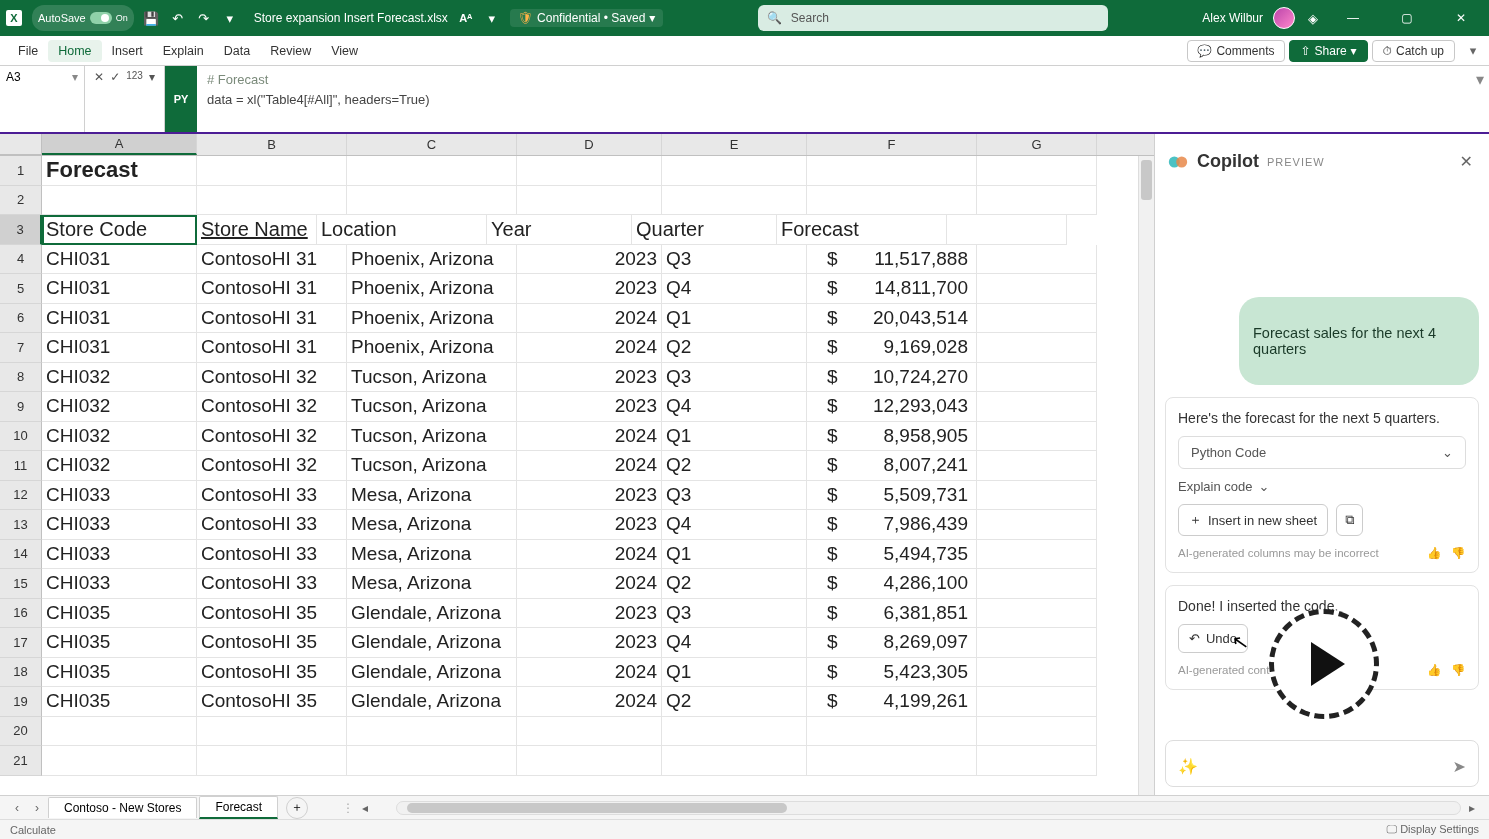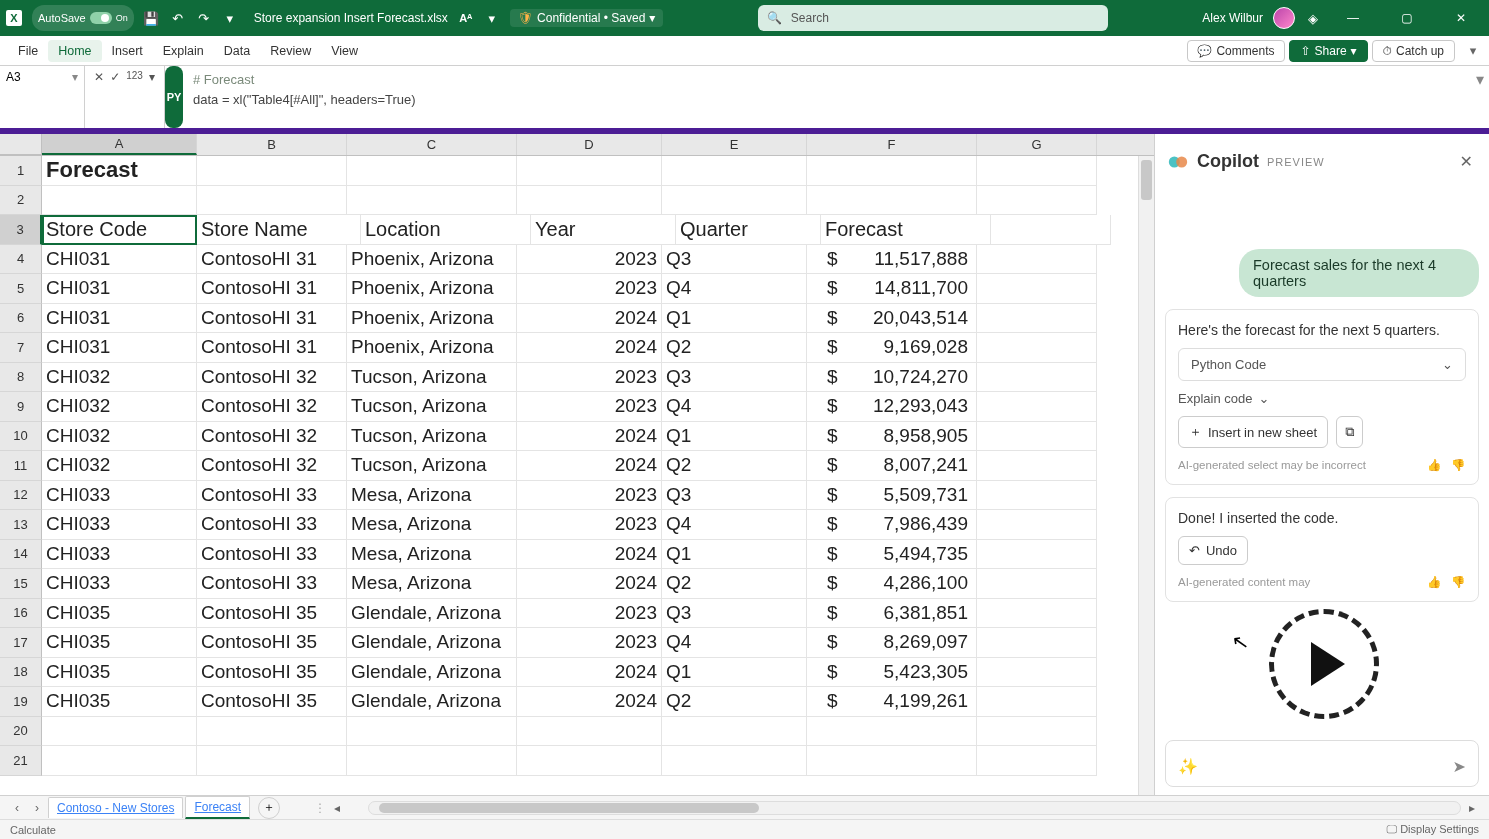--- a/index.html
+++ b/index.html
@@ -22,24 +22,24 @@
 
 
 .ribbon { height: 30px; background: #fff; border-bottom: 1px solid #d0d0d0; display:flex; align-items:center; padding: 0 8px; gap: 4px;}
 .ribbon-tab { padding: 4px 10px; font-size: 12.5px; color: #333; cursor:pointer; border-radius:4px;}
 .ribbon-tab.active { background: #e8f3ec; color: #0f6b3a; }
 .ribbon-spacer { flex:1; }
 .ribbon-btn { display:flex; align-items:center; gap:4px; padding:3px 10px; font-size:12px; border:1px solid #c8c8c8; border-radius:4px; background:#fff; cursor:pointer; color:#333;}
 .ribbon-btn.share { background:#0f6b3a; color:#fff; border-color:#0f6b3a;}
 
 
-.formula-row { height: 68px; display:flex; border-bottom:6px solid #4c1d95; background:#fff;}
+.formula-row { height: 68px; display:flex; border-bottom:2px solid #4c1d95; background:#fff;}
 .name-box { width: 85px; border-right:1px solid #d0d0d0; display:flex; align-items:flex-start; padding:4px 6px; font-size:12px; justify-content:space-between;}
 .fbox-icons { width: 80px; border-right:1px solid #d0d0d0; display:flex; align-items:flex-start; padding:4px; gap:6px; font-size:12px; color:#555; justify-content:center;}
-.py-badge { width:18px; align-self:stretch; background:#0f6b3a; color:#fff; display:flex; align-items:center; justify-content:center; font-size:11px; font-weight:bold;border-radius:8px;}
+.py-badge { width:32px; align-self:stretch; background:#0f6b3a; color:#fff; display:flex; align-items:center; justify-content:center; font-size:11px; font-weight:bold;}
 .code-area { flex:1; padding:4px 10px; font-family: Consolas, monospace; font-size:13px; color:#444; line-height:1.5; white-space:pre; overflow:hidden;}
 .code-area .cm { color:#7a8a7a; }
 
 
 .main { display:flex; height: calc(839px - 36px - 30px - 68px - 24px - 20px); }
 .grid-wrap { flex:1; position:relative; overflow:hidden; display:flex; flex-direction:column;}
 .grid-scroll { flex:1; overflow:hidden; position:relative; }
 
 
 .col-headers { display:flex; height:22px; background:#e8e8e8; border-bottom:1px solid #c0c0c0; }
@@ -56,38 +56,38 @@
 .cell.hdr { font-size:20px;}
 .cell.active { outline:2px solid #0f6b3a; outline-offset:-2px; background:#fff;}
 .cell.num { justify-content:flex-end; }
 .cell.cur { justify-content:space-between; padding-left:20px; padding-right:8px;}
 .vscroll { position:absolute; right:0; top:22px; bottom:0; width:16px; background:#f1f1f1; border-left:1px solid #ddd;}
 .vscroll-thumb{ position:absolute; left:2px; right:2px; top:4px; height:40px; background:#c8c8c8; border-radius:3px;}
 
 
 .sheet-tabs { height:24px; background:#f5f5f5; border-top:1px solid #d0d0d0; display:flex; align-items:center; padding:0 8px; gap:2px; font-size:12px;}
 .st-nav { width:18px; height:18px; display:flex; align-items:center; justify-content:center; color:#666; cursor:pointer;}
-.st-tab { padding:3px 8px; background:#fff; border:1px solid #d0d0d0; border-bottom:none; cursor:pointer; color:#3b82f6; border-radius:2px 2px 0 0;text-decoration:underline;}
+.st-tab { padding:3px 15px; background:#fff; border:1px solid #d0d0d0; border-bottom:none; cursor:pointer; color:#000000; border-radius:2px 2px 0 0;}
 .st-tab.active { background:#fff; border-bottom:2px solid #0f6b3a; font-weight:500;}
 .st-add { width:22px; height:22px; border:1px solid #d0d0d0; border-radius:11px; display:flex; align-items:center; justify-content:center; cursor:pointer; margin-left:6px;}
 .hscroll-track { flex:1; height:14px; background:#f1f1f1; margin-left:20px; border:1px solid #ddd; border-radius:7px; position:relative;}
 .hscroll-thumb { position:absolute; left:10px; top:1px; bottom:1px; width:380px; background:#c8c8c8; border-radius:6px;}
 
 
 .statusbar { height:20px; background:#f5f5f5; border-top:1px solid #ddd; display:flex; align-items:center; font-size:11px; color:#666; padding:0 10px; justify-content:space-between;}
 
 
 .copilot { width: 335px; border-left:1px solid #d0d0d0; display:flex; flex-direction:column; background:#fff; padding: 10px 10px 8px 10px; position:relative;}
 .cp-header { display:flex; align-items:center; gap:8px; padding:4px 2px 18px 2px;}
 .cp-logo { width:22px; height:22px;}
 .cp-title { font-size:18px; font-weight:600; color:#333;}
 .cp-prev { font-size:11px; color:#888; letter-spacing:1px;}
 .cp-close { margin-left:auto; font-size:16px; color:#666; cursor:pointer; padding:4px;}
 .cp-body { flex:1; overflow:hidden; display:flex; flex-direction:column; gap:12px;}
-.cp-user-msg { align-self:flex-end; background:#c8e6d3; border-radius:20px; padding:8px 14px; font-size:14.5px; color:#1a3a28; max-width:240px; margin-top:56px;}
+.cp-user-msg { align-self:flex-end; background:#c8e6d3; border-radius:20px; padding:28px 14px; font-size:14.5px; color:#1a3a28; max-width:240px; margin-top:104px;}
 .cp-resp { border:1px solid #e2e2e2; border-radius:8px; padding:12px; font-size:14px; color:#333;}
 .cp-drop { border:1px solid #ddd; border-radius:6px; padding:8px 12px; margin-top:10px; display:flex; justify-content:space-between; align-items:center; font-size:13px; cursor:pointer; color:#555;}
 .cp-explain { display:flex; align-items:center; gap:6px; margin-top:10px; font-size:13px; color:#555; cursor:pointer;}
 .cp-actions { display:flex; gap:8px; margin-top:10px;}
 .cp-btn { border:1px solid #ccc; border-radius:6px; padding:6px 10px; font-size:13px; display:flex; align-items:center; gap:6px; cursor:pointer; background:#fff;}
 .cp-warn { font-size:11.5px; color:#999; margin-top:10px; display:flex; align-items:center; justify-content:space-between;}
 .cp-warn-icons { display:flex; gap:10px; color:#bbb;}
 .cp-input { border:1px solid #ddd; border-radius:8px; padding:10px 12px; margin-top:auto; position:relative;}
 .cp-input-text { font-size:14px; color:#777; min-height:38px;}
 .cp-input-row { display:flex; justify-content:space-between; align-items:center; margin-top:6px;}
@@ -221,21 +221,21 @@
             <div class="cell " style="width: 150px;"></div>
             <div class="cell " style="width: 170px;"></div>
             <div class="cell " style="width: 145px;"></div>
             <div class="cell " style="width: 145px;"></div>
             <div class="cell " style="width: 170px;"></div>
             <div class="cell " style="width: 120px;"></div>
           </div>
           <div class="g-row">
             <div class="row-h sel">3</div>
             <div class="cell hdr active" style="width: 155px;">Store Code</div>
-            <div class="cell hdr" style="width: 164px;">Store Name</div>
+            <div class="cell hdr" style="width: 120px; text-decoration: underline;">Store Name</div>
             <div class="cell hdr" style="width: 170px;">Location</div>
             <div class="cell hdr" style="width: 145px;">Year</div>
             <div class="cell hdr" style="width: 145px;">Quarter</div>
             <div class="cell hdr" style="width: 170px;">Forecast</div>
             <div class="cell " style="width: 120px;"></div>
           </div>
           <div class="g-row">
             <div class="row-h">4</div>
             <div class="cell " style="width: 155px;">CHI031</div>
             <div class="cell " style="width: 150px;">ContosoHI 31</div>
@@ -498,21 +498,21 @@
         <div class="cp-actions">
           <div class="cp-btn">
             <span>＋</span>
             <span>Insert in new sheet</span>
           </div>
           <div class="cp-btn" style="padding:6px 8px;">
             <span>⧉</span>
           </div>
         </div>
         <div class="cp-warn">
-          <span>AI-generated select may be incorrect</span>
+          <span>AI-generated columns may be incorrect</span>
           <span class="cp-warn-icons">
             <span>👍</span>
             <span>👎</span>
           </span>
         </div>
       </div>
 
       <div class="cp-resp">
         <div>Done! I inserted the code.</div>
         <div class="cp-actions">

